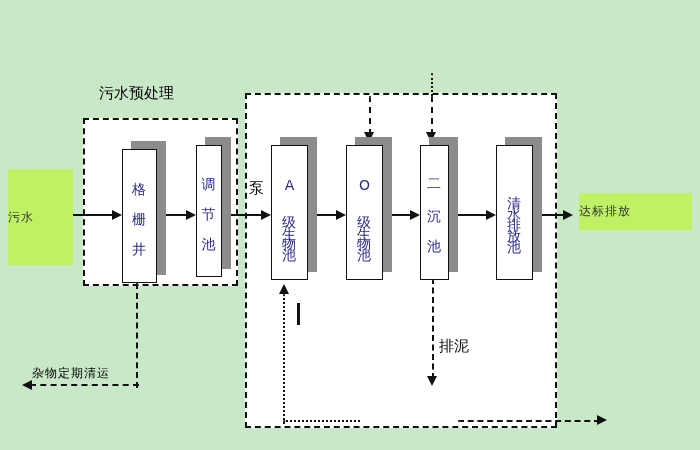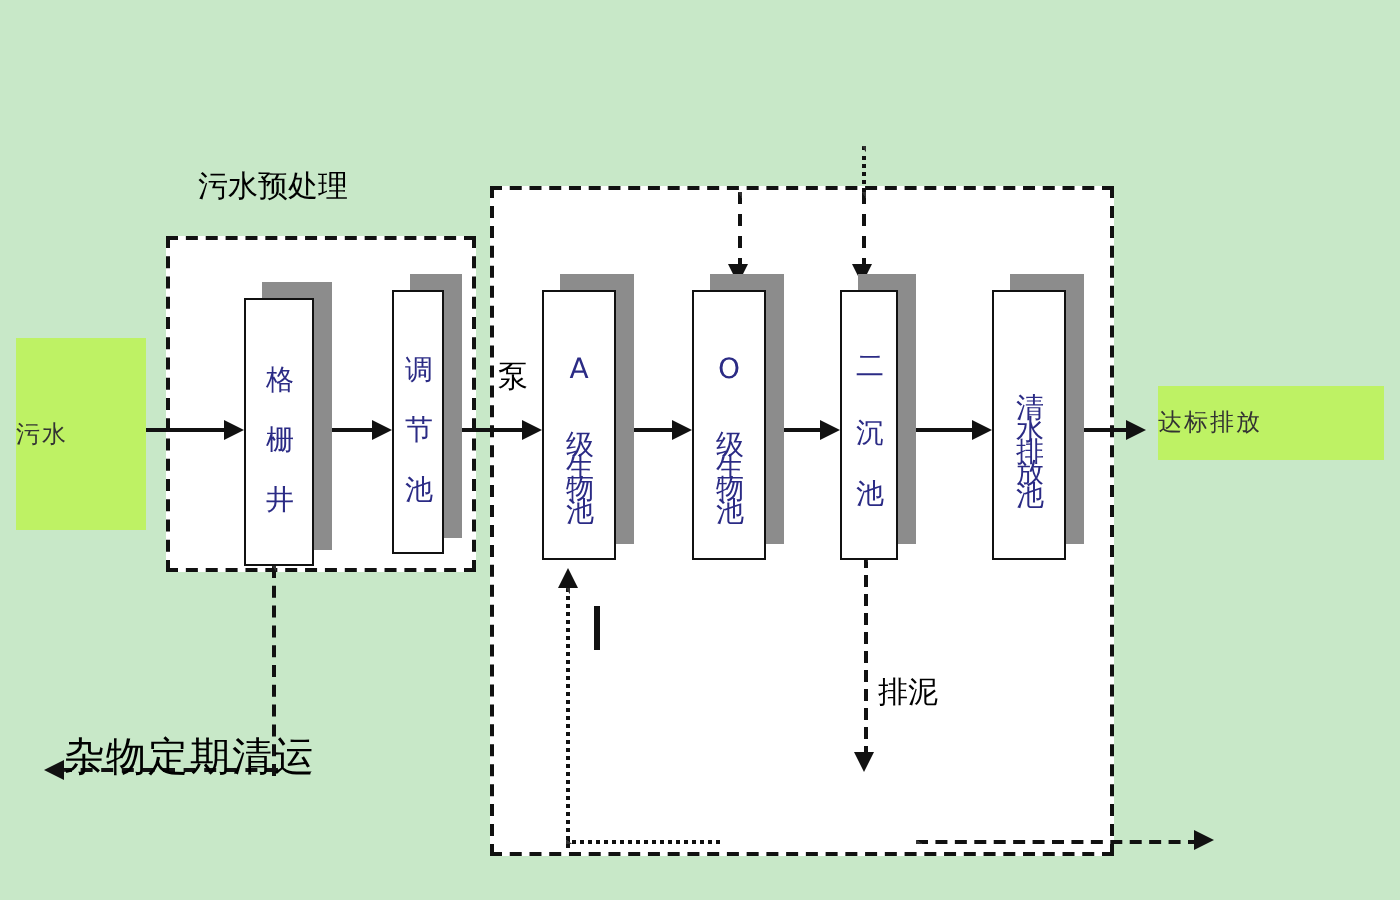--- a/index.html
+++ b/index.html
@@ -47,21 +47,21 @@
   .dot{border-top-style:dotted; border-left-style:dotted;}
   
   .ah{position:absolute; width:0; height:0; z-index:2;}
   .ah.r{border-top:5px solid transparent; border-bottom:5px solid transparent; border-left:10px solid #111;}
   .ah.l{border-top:5px solid transparent; border-bottom:5px solid transparent; border-right:10px solid #111;}
   .ah.d{border-left:5px solid transparent; border-right:5px solid transparent; border-top:10px solid #111;}
   .ah.u{border-left:5px solid transparent; border-right:5px solid transparent; border-bottom:10px solid #111;}
   
   .lbl{position:absolute; z-index:4; color:#000000; white-space:nowrap;}
   .fs15{font-size:15px;}
-  .fs16{font-size:20px; letter-spacing:1px;}
+  .fs16{font-size:12px; letter-spacing:1px;}
   .tick{position:absolute; width:3px; height:22px; background:#111; z-index:4;}
 </style>
 </head>
 <body>
 
 <div class="stage">
 
   <div class="container" style="left:83px; top:118px; width:155px; height:168px;"></div>
   <div class="container" style="left:245px; top:93px; width:312px; height:335px;"></div>
 

